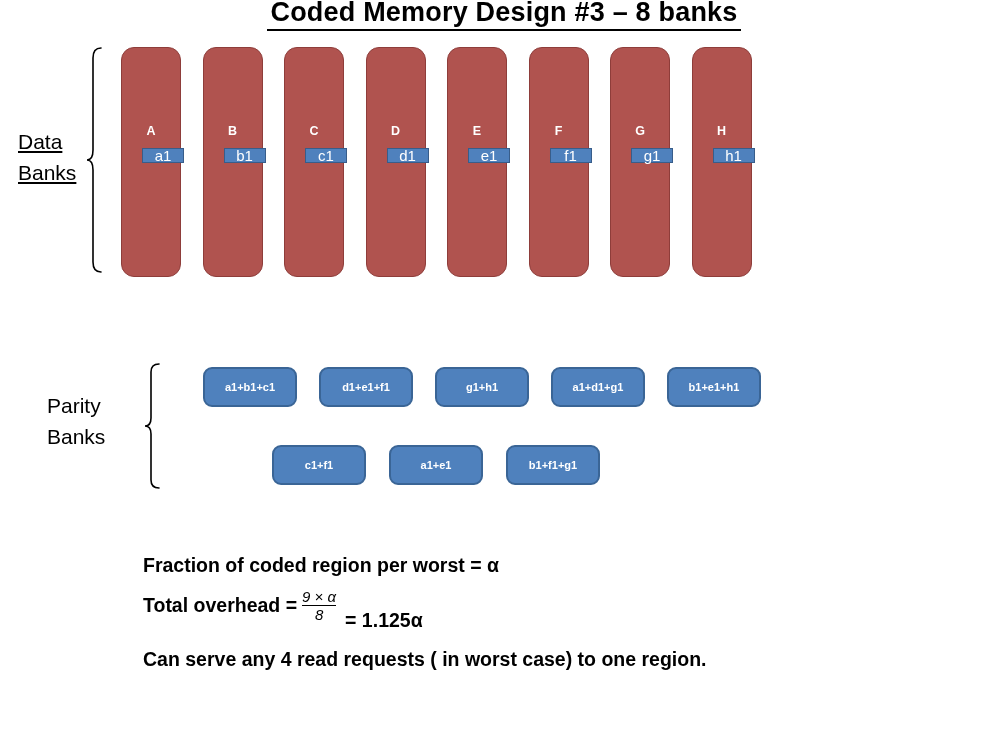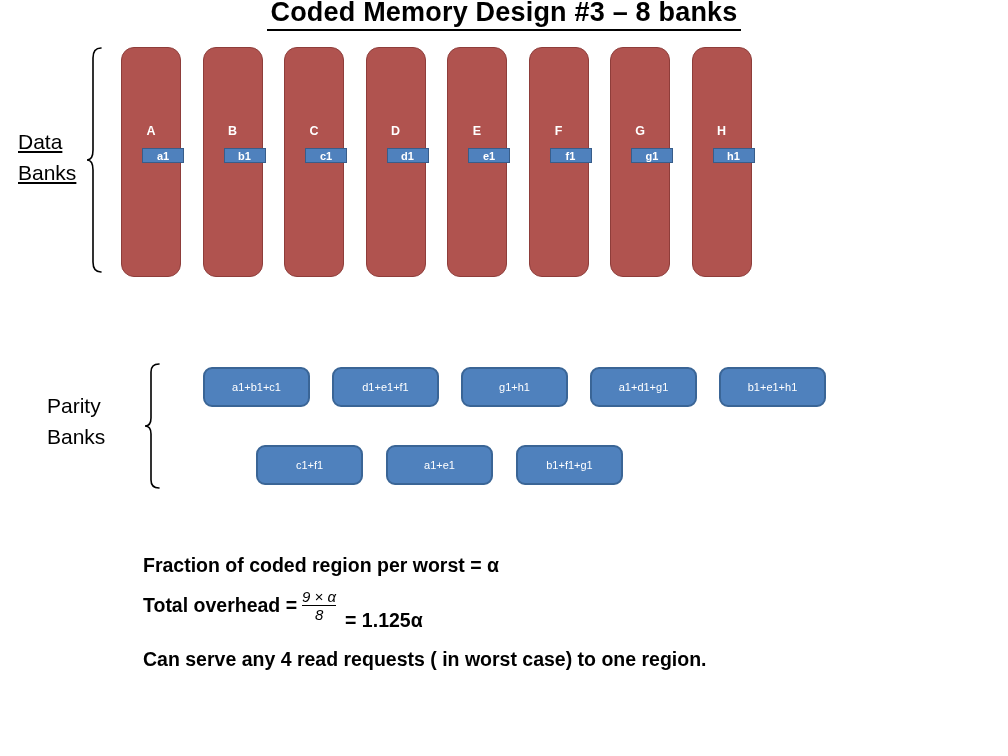--- a/index.html
+++ b/index.html
@@ -25,45 +25,45 @@
   }
   .bank-letter {
     position:absolute; top:76px; left:0; width:100%; text-align:center;
     color:#fff; font-weight:700; font-size:12.5px; line-height:14px;
   }
   .bank-stripe {
     position:absolute; left:-4px; right:-4px; top:100px; height:13px;
     background:var(--stripe-fill, #4f81bd);
     border:1.5px solid var(--stripe-border, #385d8a);
     display:flex; align-items:center; justify-content:center;
-    color:#fff; font-weight:700; font-size:11px;margin-left:24px;
+    color:#fff; font-weight:400; font-size:15px;margin-left:24px;
   }
 
   
   .brace { position:absolute; }
   .brace path { stroke:#000; stroke-width:1.6; fill:none; stroke-linecap:round; }
   .brace-data { left:84px; top:46px; }
   .brace-parity { left:142px; top:362px; }
 
   
   .side-label { position:absolute; font-size:21px; line-height:31px; color:#000; }
   .label-data { left:18px; top:126px;text-decoration:underline; }
   .label-parity { left:47px; top:390px; }
 
   
   .parity-row { position:absolute; display:flex; }
   .parity-row1 { left:203px; top:367px; gap:22px; }
-  .parity-row2 { left:256px; top:445px; gap:23px; }
+  .parity-row2 { left:272px; top:445px; gap:23px; }
   .parity-box {
-    width:107px; height:40px; box-sizing:border-box;
+    width:94px; height:40px; box-sizing:border-box;
     background:var(--parity-fill, #4f81bd);
     border:2px solid var(--parity-border, #3a6596);
     border-radius:9px;
     display:flex; align-items:center; justify-content:center;
-    color:#fff; font-weight:400; font-size:11px;
+    color:#fff; font-weight:700; font-size:11px;
   }
 
   
   .notes { position:absolute; left:143px; top:553px; font-weight:700; font-size:19.5px; color:#000; }
   .note-line1 { line-height:24px; margin-bottom:9px; }
   .note-line2 { display:flex; align-items:center; height:38px; }
   .note-line3 { line-height:24px; margin-top:23px; }
   .fraction {
     display:inline-flex; flex-direction:column; align-items:center;
     margin:0 7px 0 5px; font-family:Liberation Sans, sans-serif;

